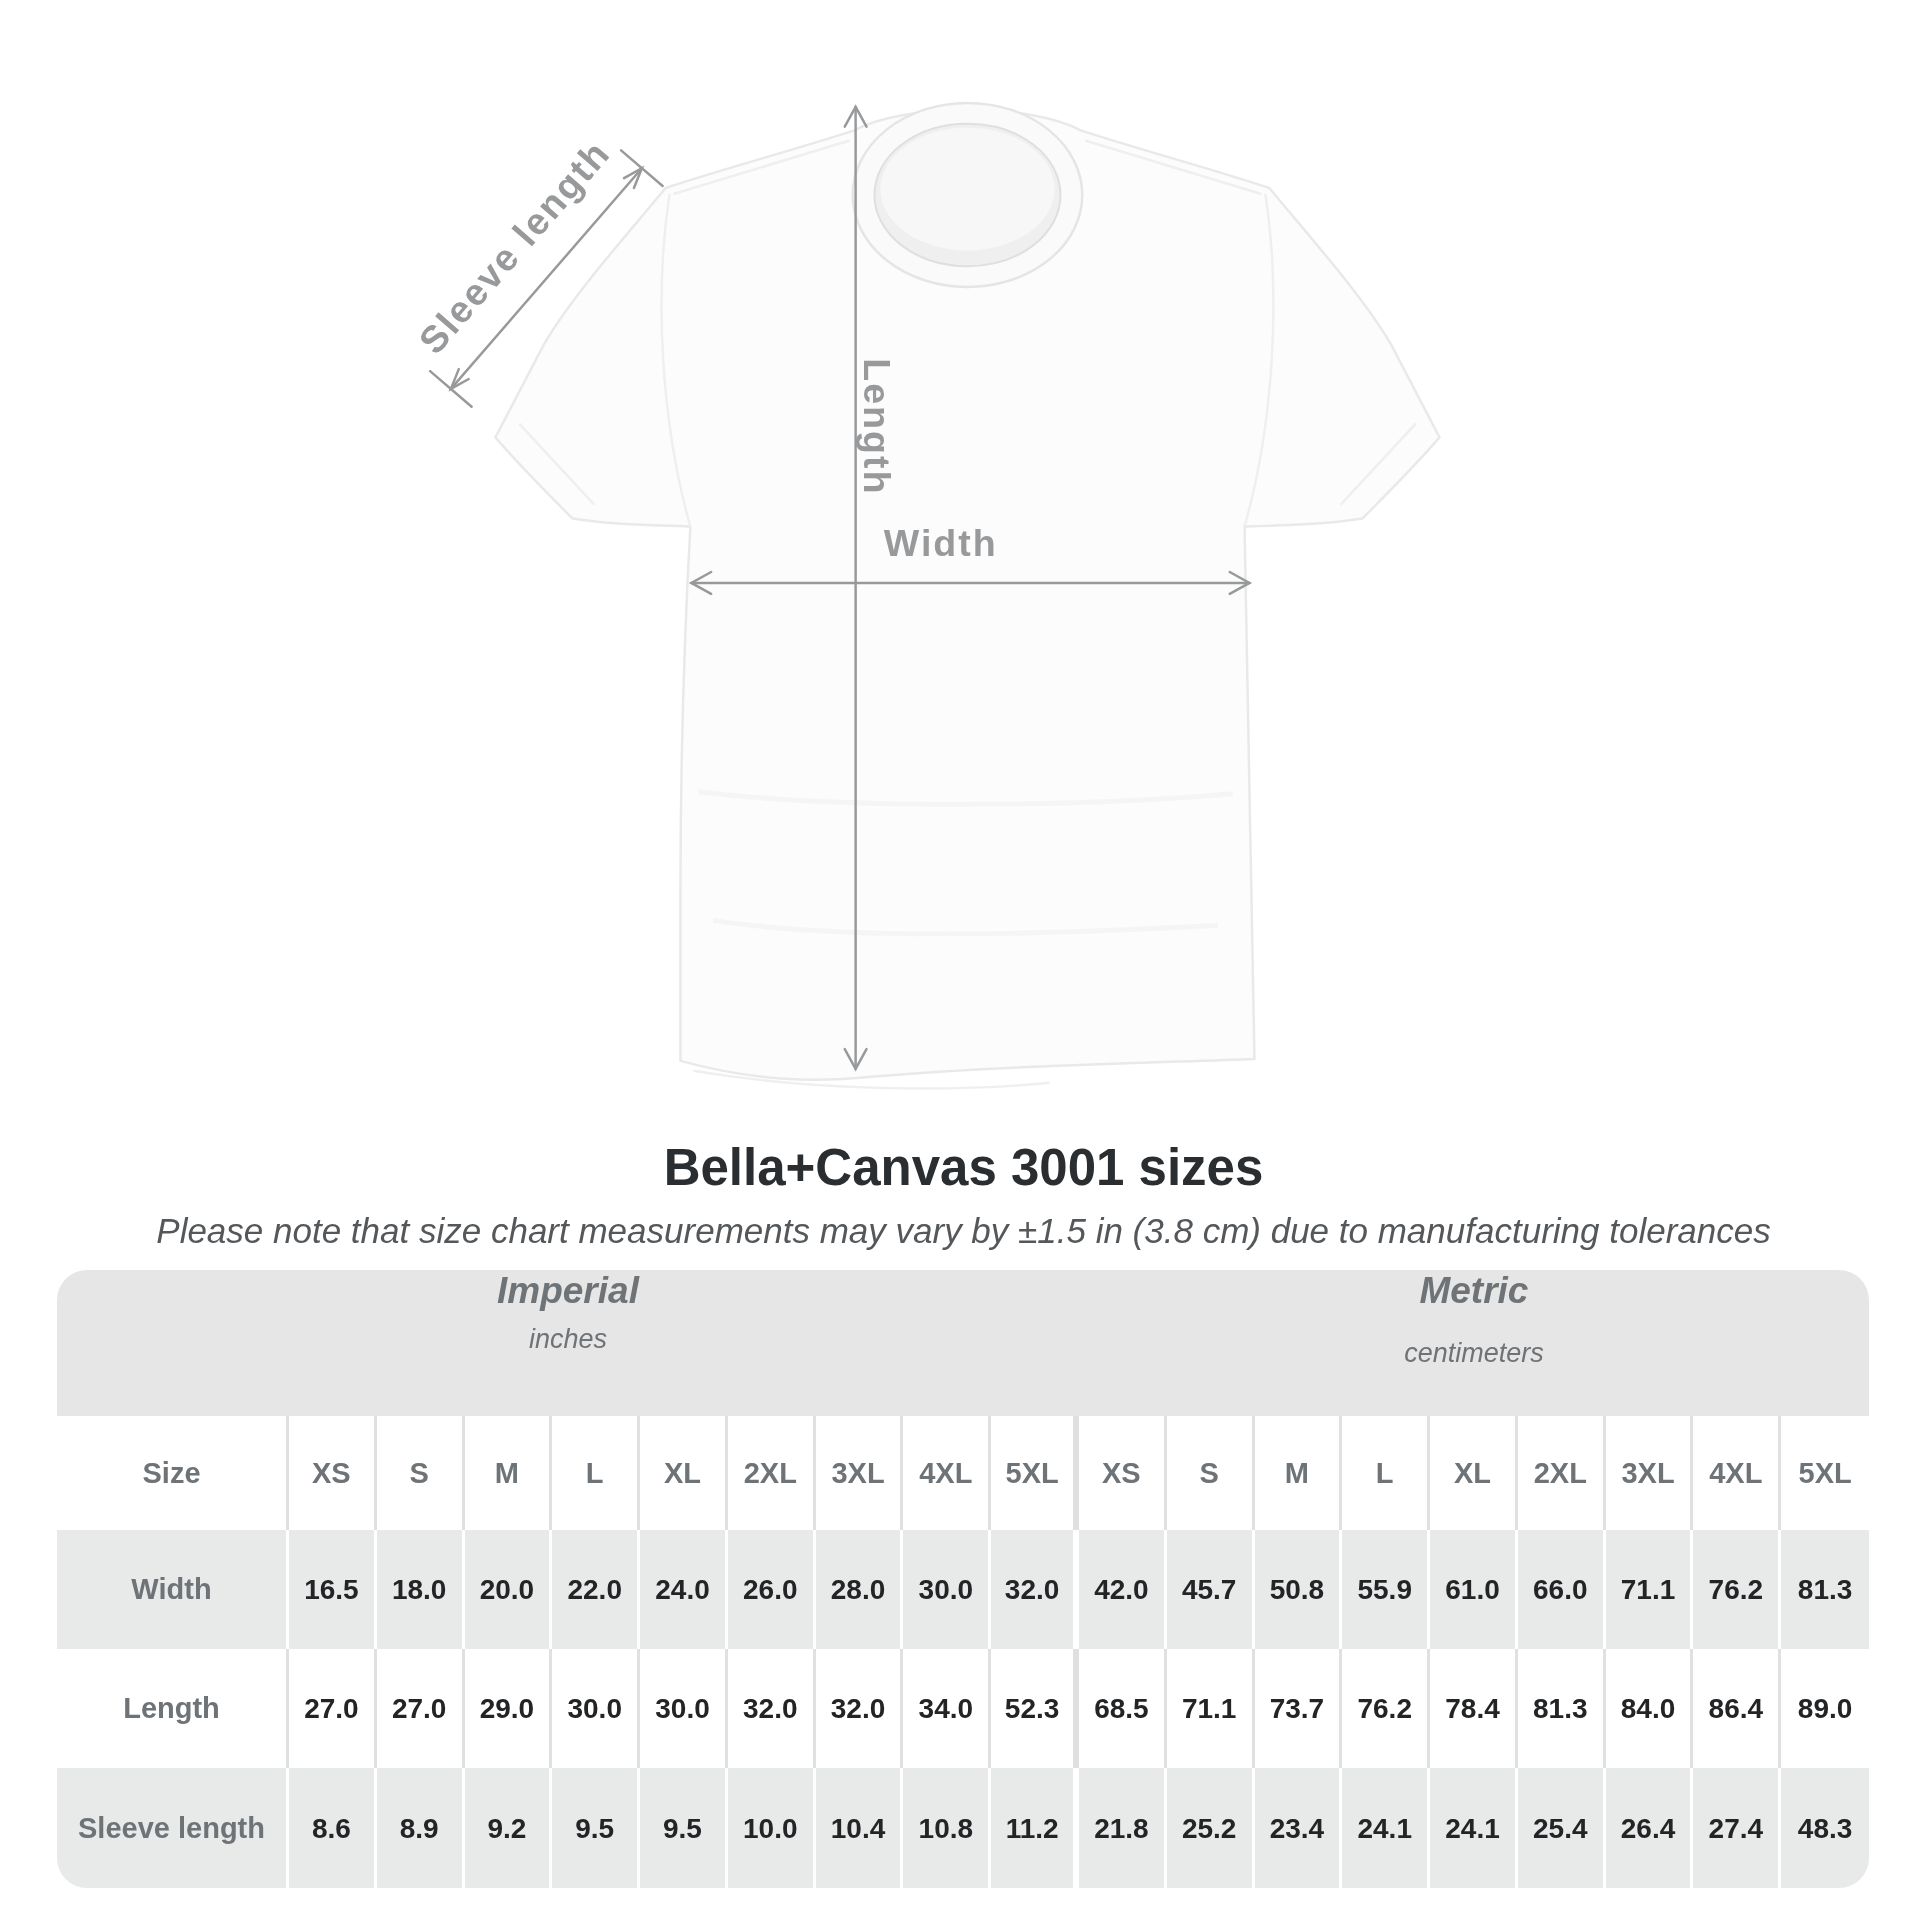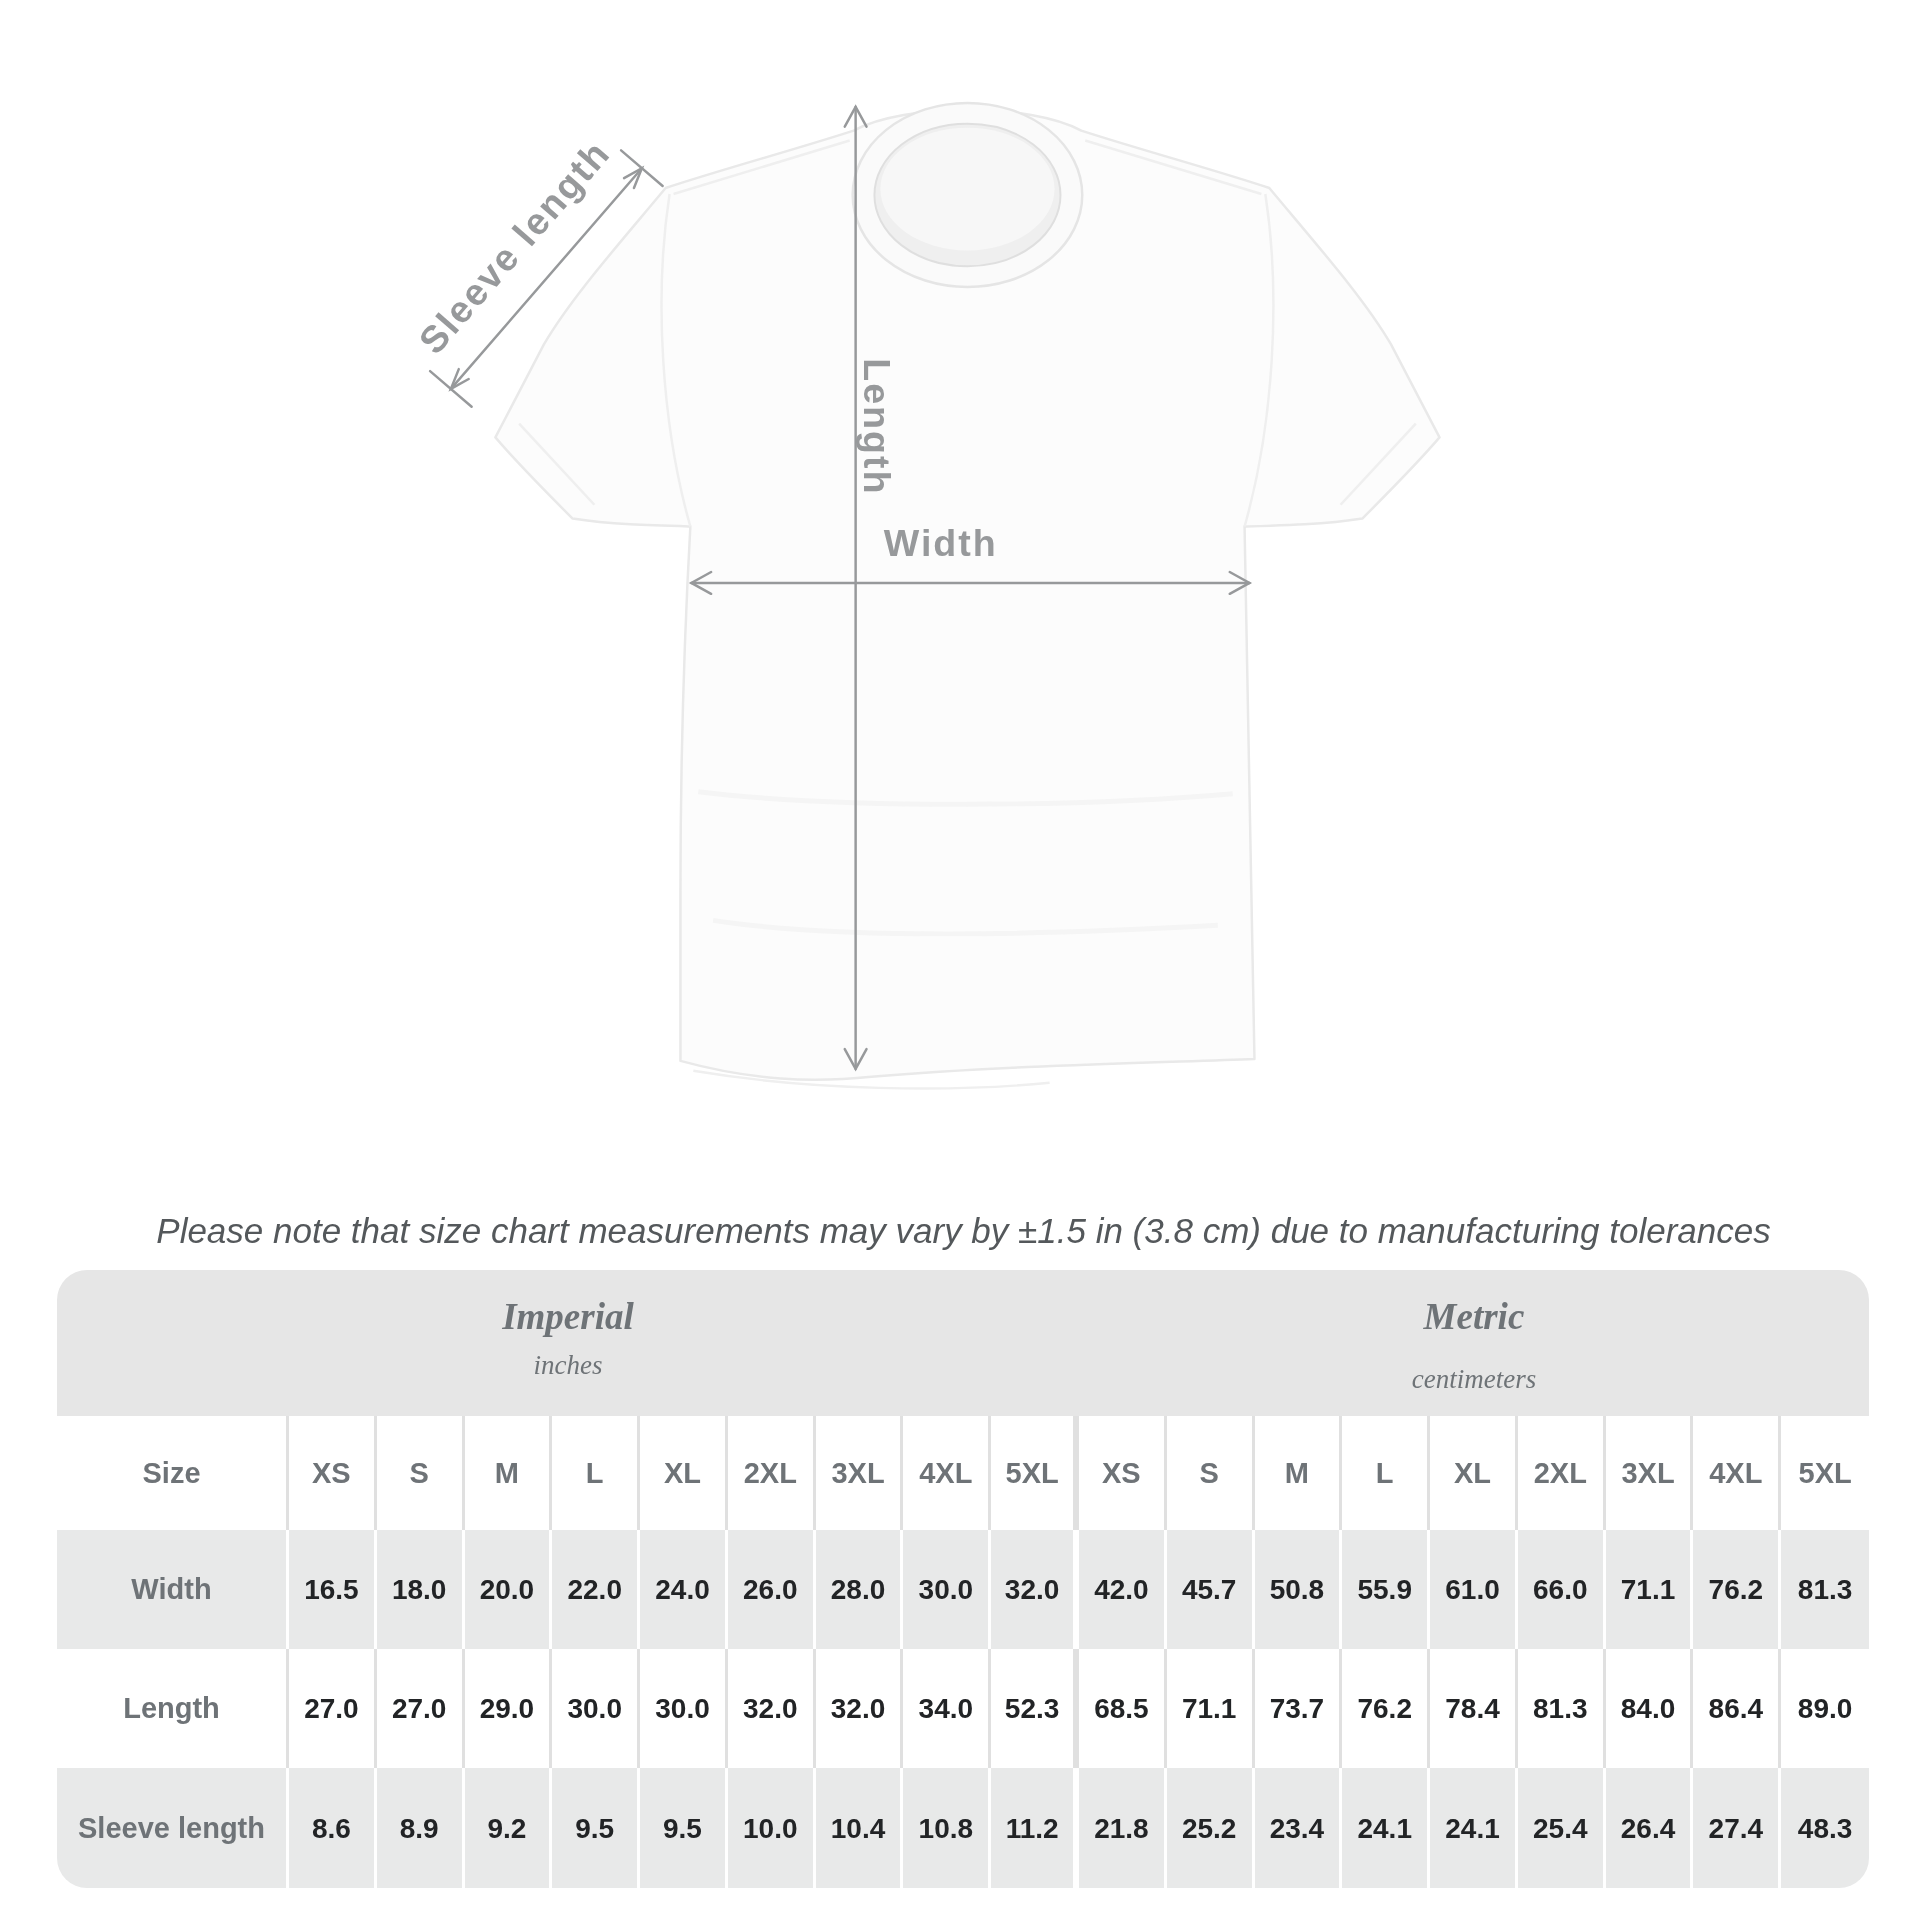--- a/index.html
+++ b/index.html
@@ -14,21 +14,21 @@
   }
   .page-subtitle{
     position:absolute;left:0;top:1212px;width:100%;text-align:center;
     font-size:35px;line-height:38px;font-style:italic;color:var(--subtitle-text,#54585b);
   }
   .size-table{
     position:absolute;left:57px;top:1270px;width:1812px;height:618px;
     border-radius:30px;overflow:hidden;background:#fff;
   }
   .band{display:flex;height:146px;background:var(--band-bg,#e6e6e6);}
-  .band-half{display:flex;flex-direction:column;align-items:center;justify-content:flex-start;padding-top:26px;box-sizing:border-box;font-family:Liberation Serif, serif;}
+  .band-half{display:flex;flex-direction:column;align-items:center;justify-content:flex-start;box-sizing:border-box;}
   .band-half.imperial{width:56.4%;}
   .band-half.metric{width:43.6%;gap:14px;}
   .band-title{font-size:37px;line-height:42px;font-weight:bold;font-style:italic;color:var(--label-text,#6e7377);}
   .band-unit{font-size:27px;line-height:34px;font-style:italic;color:var(--label-text,#6e7377);margin-top:10px;}
   .grid{
     display:grid;
     grid-template-columns:232px repeat(18,1fr);
     grid-template-rows:114px 119px 119px 121px;
   }
   .cell{
@@ -107,20 +107,21 @@
       </g>
     </g>
 
     <g font-size="38" font-weight="bold" fill="var(--annotation,#97999b)" letter-spacing="2">
       <text transform="translate(529,258) rotate(-49)" text-anchor="middle">Sleeve length</text>
       <text transform="translate(872,362) rotate(90)">Length</text>
       <text x="950" y="562" text-anchor="middle">Width</text>
     </g>
   </svg>
 
+  <div class="page-title">Bella+Canvas 3001 sizes</div>
   <div class="page-subtitle">Please note that size chart measurements may vary by ±1.5 in (3.8 cm) due to manufacturing tolerances</div>
 
   <div class="size-table">
     <div class="band">
       <div class="band-half imperial">
         <div class="band-title">Imperial</div>
         <div class="band-unit">inches</div>
       </div>
       <div class="band-half metric">
         <div class="band-title">Metric</div>

